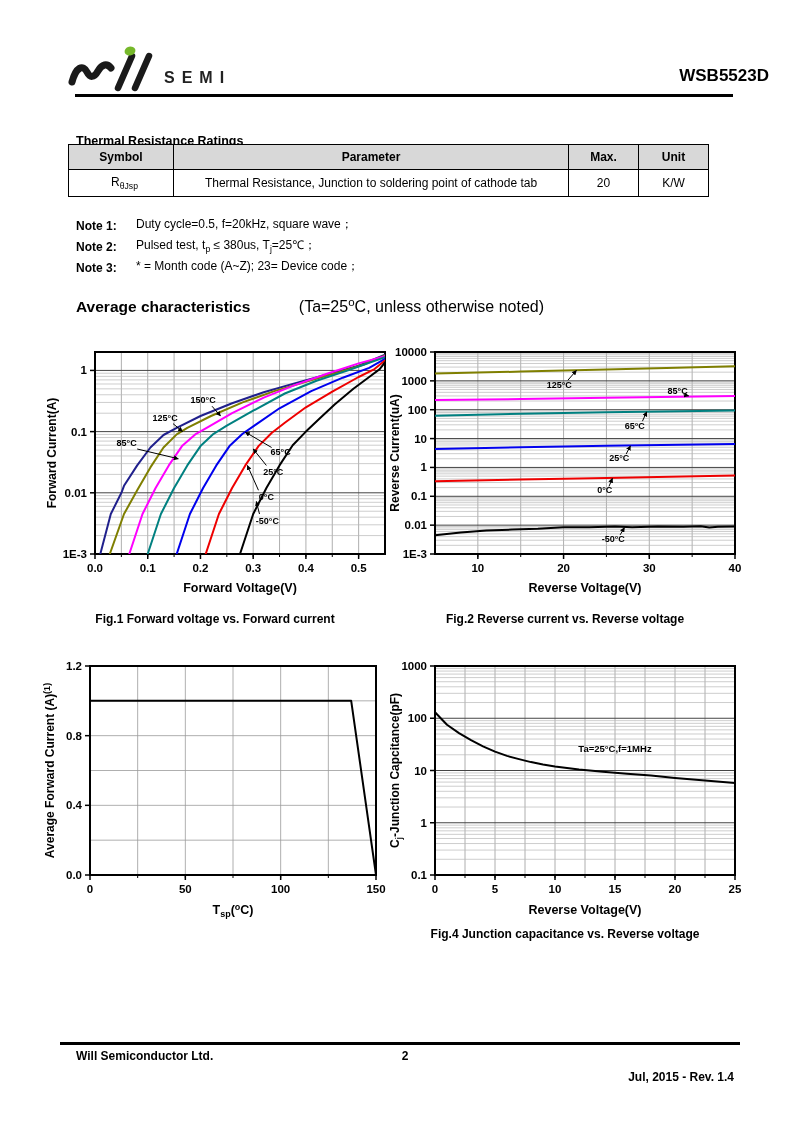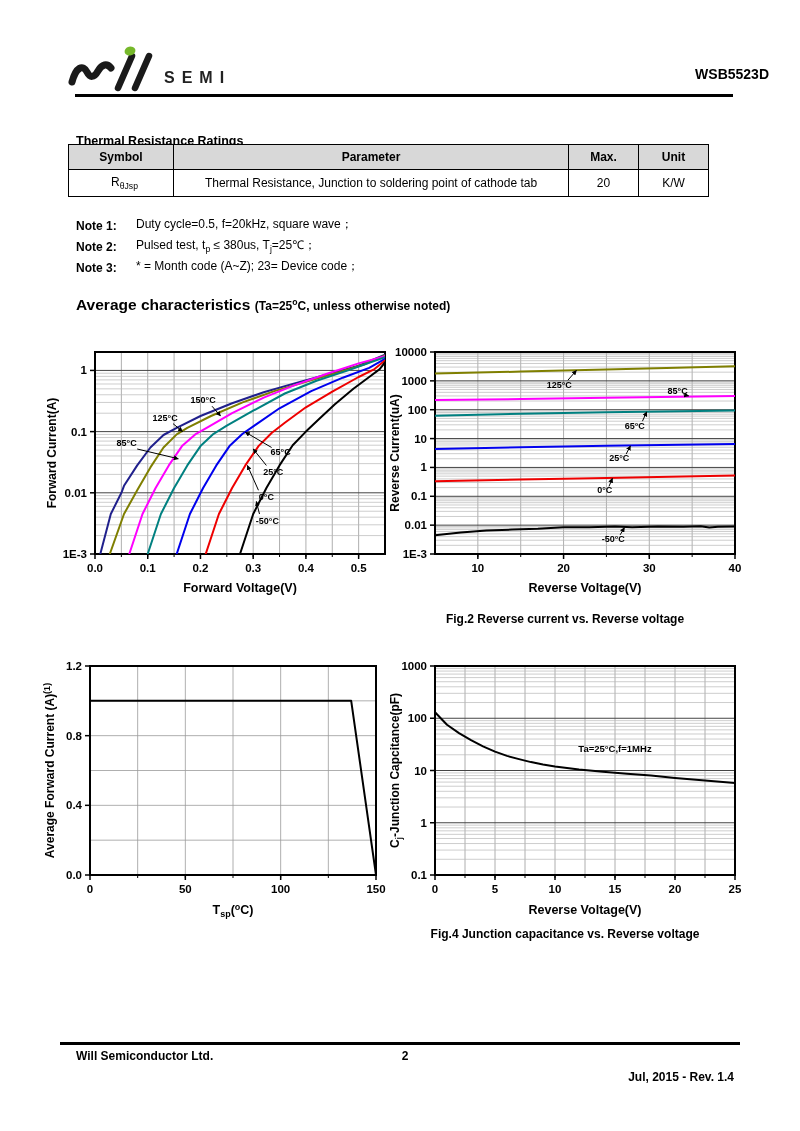--- a/index.html
+++ b/index.html
@@ -1,39 +1,39 @@
 <!DOCTYPE html>
 <html><head>
 <meta charset="utf-8">
 <style>
   html,body{margin:0;padding:0;background:#fff;}
   .page{position:relative;width:800px;height:1131px;background:#fff;overflow:hidden;
         font-family:"Liberation Sans",sans-serif;color:#000000;padding-left:36px;}
   .abs{position:absolute;}
   
   .logo{left:62px;top:44px;}
-  .part-number{top:66px;right:67px;font-size:14px;font-weight:bold;}
+  .part-number{top:66px;right:67px;font-size:17px;font-weight:bold;}
   .header-rule{left:75px;top:94px;width:658px;height:3px;background:#000;}
   
   .thermal-title{left:76px;top:134px;font-size:12.5px;font-weight:bold;}
   table.thermal{left:68px;top:144px;width:640px;border-collapse:collapse;table-layout:fixed;}
   table.thermal th,table.thermal td{border:1px solid #000;font-size:12px;text-align:center;}
   table.thermal th{background:#d8d8d8;font-weight:bold;height:22px;}
   table.thermal td{height:24px;}
   td.sym{text-align:left;padding-left:8px;}
   sub{font-size:0.72em;}
   sup{font-size:0.72em;}
   
   .notes{left:76px;top:212px;font-size:12px;}
   .note-row{display:flex;height:21px;align-items:flex-end;}
   .note-label{font-weight:bold;width:60px;flex:0 0 60px;}
   
   .section-heading{left:76px;top:296px;}
   .section-title{font-size:15.5px;font-weight:bold;}
-  .section-subtitle{font-size:12px;font-weight:bold;}
+  .section-subtitle{font-size:16px;font-weight:normal;margin-left:44px;}
   
   .fig-caption{font-size:12px;font-weight:bold;text-align:center;}
   .cap0{left:40px;top:612px;width:350px;}
   .cap1{left:385px;top:612px;width:360px;}
   .cap2{left:40px;top:927px;width:350px;}
   .cap3{left:385px;top:927px;width:360px;}
   
   .footer-rule{left:60px;top:1042px;width:680px;height:3px;background:#000;}
   .footer-row{left:60px;top:1049px;width:680px;display:flex;font-size:12px;font-weight:bold;}
   .footer-row .fl{flex:1;padding-left:16px;}
@@ -322,20 +322,21 @@
       <text x="249.71428571428572" y="84.66772538126739" font-size="9" font-weight="bold" text-anchor="middle" font-family="Liberation Sans, sans-serif" fill="#000"><tspan dy="0" font-size="9">65°C</tspan></text>
       <line x1="241.14285714285714" y1="110.08508634634441" x2="245.42857142857144" y2="101.83800264924966" stroke="#000" stroke-width="1" marker-end="url(#arr1)"></line>
       <text x="234.2857142857143" y="117.1302432091069" font-size="9" font-weight="bold" text-anchor="middle" font-family="Liberation Sans, sans-serif" fill="#000"><tspan dy="0" font-size="9">25°C</tspan></text>
       <line x1="224.00000000000003" y1="142.40437406770207" x2="227.42857142857142" y2="134.30052047708915" stroke="#000" stroke-width="1" marker-end="url(#arr1)"></line>
       <text x="219.71428571428572" y="149.39539478621475" font-size="9" font-weight="bold" text-anchor="middle" font-family="Liberation Sans, sans-serif" fill="#000"><tspan dy="0" font-size="9">0°C</tspan></text>
       <line x1="235.14285714285717" y1="190.87470257147456" x2="239.42857142857144" y2="183.62994311692702" stroke="#000" stroke-width="1" marker-end="url(#arr1)"></line>
       <text x="228.28571428571428" y="198.03716916352383" font-size="9" font-weight="bold" text-anchor="middle" font-family="Liberation Sans, sans-serif" fill="#000"><tspan dy="0" font-size="9">-50°C</tspan></text>
       <text x="200" y="248" font-size="12.5" font-weight="bold" text-anchor="middle" font-family="Liberation Sans, sans-serif" fill="#000"><tspan dy="0" font-size="12.5">Reverse Voltage(V)</tspan></text>
       <text x="14" y="109" font-size="12" font-weight="bold" text-anchor="middle" font-family="Liberation Sans, sans-serif" fill="#000" transform="rotate(-90 14 109)"><tspan dy="0" font-size="12">Reverse Current(uA)</tspan></text>
     </svg>
+  <div class="abs fig-caption cap0">Fig.1 Forward voltage vs. Forward current</div>
   <div class="abs fig-caption cap1">Fig.2 Reverse current vs. Reverse voltage</div>
 
   <svg class="abs" style="left:40px;top:650px" width="350" height="272">
       <defs>
         <marker id="arr2" viewBox="0 0 10 10" refX="9" refY="5" markerWidth="5" markerHeight="5" orient="auto-start-reverse">
           <path d="M0,0 L10,5 L0,10 z" fill="#000"></path>
         </marker>
         <clipPath id="clip2">
           <rect x="50" y="16" width="286" height="209"></rect>
         </clipPath>

